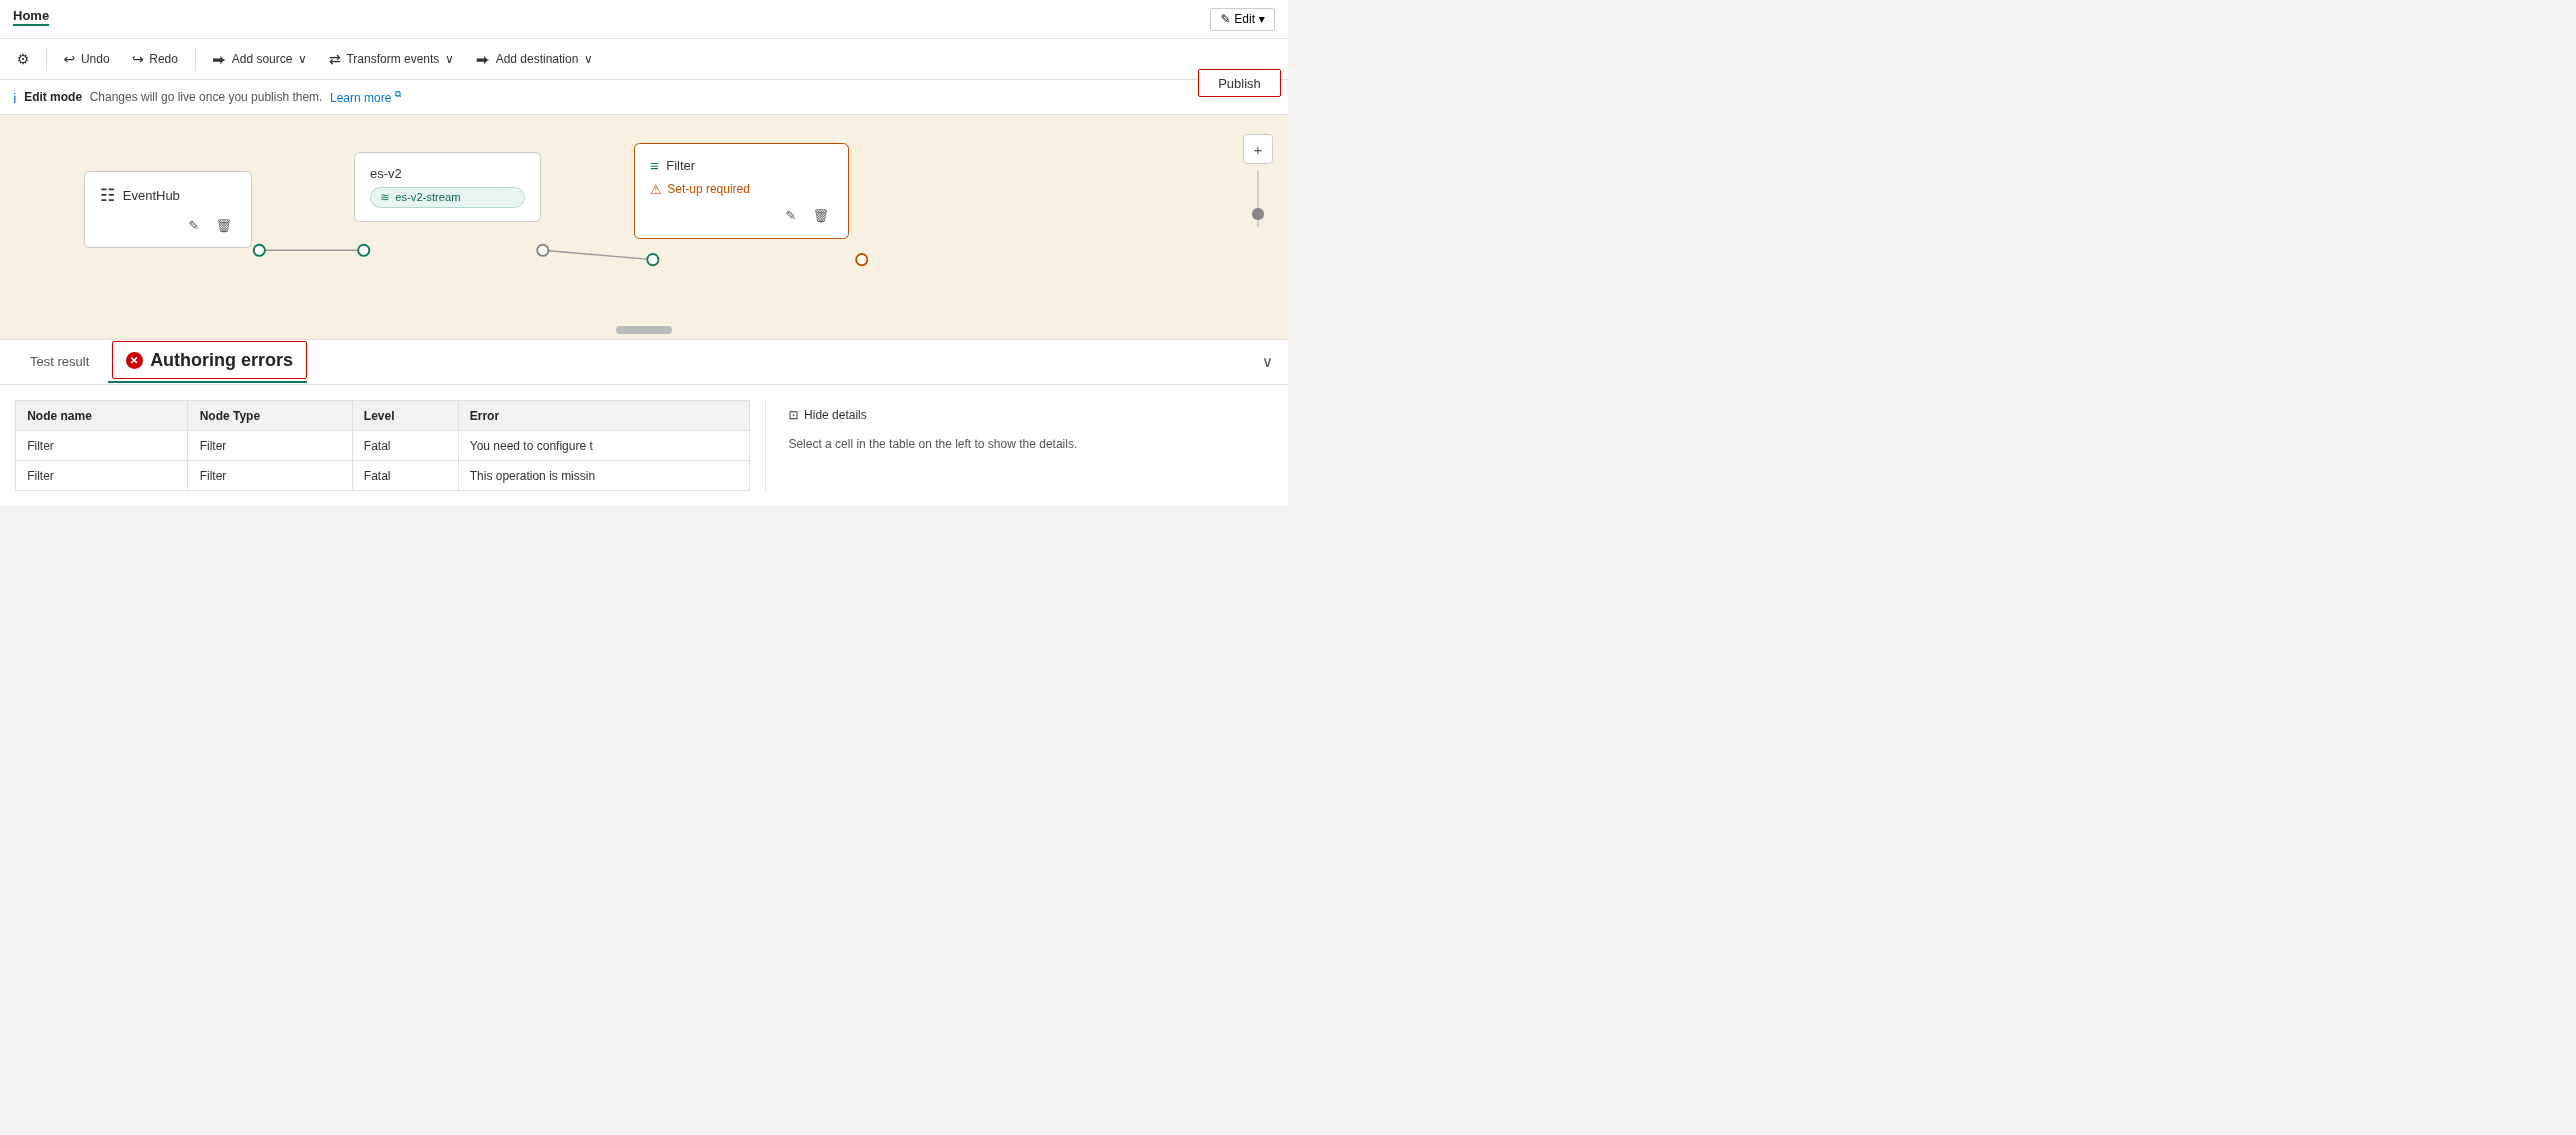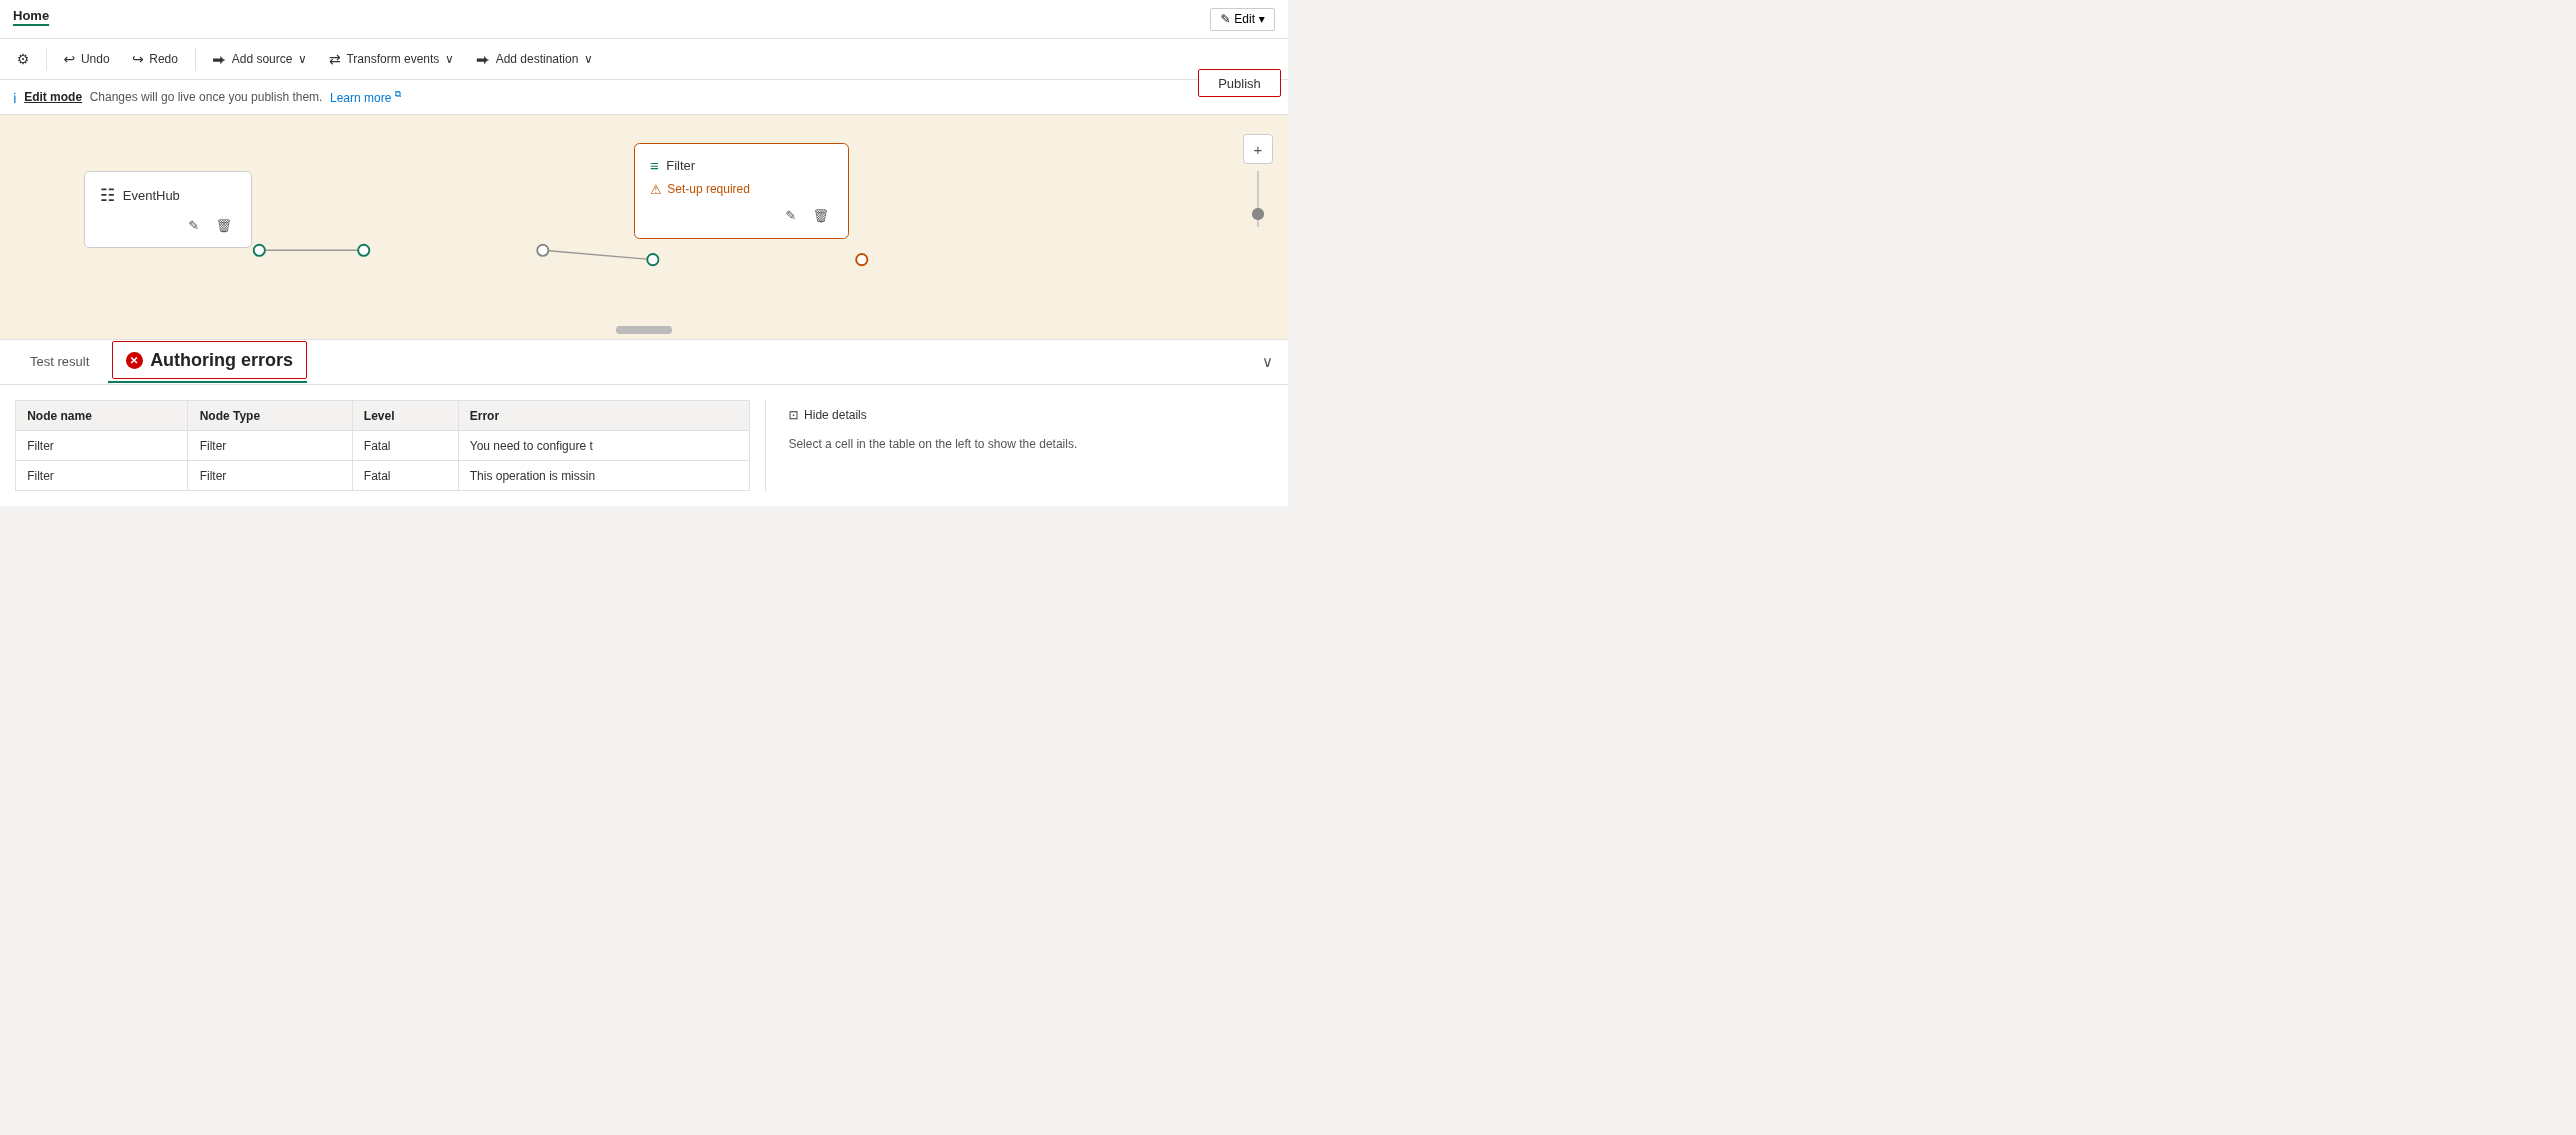--- a/index.html
+++ b/index.html
@@ -59,21 +59,21 @@
       display: flex;
       align-items: center;
       background: #fff;
       border-bottom: 0.9px solid #e0e0e0;
       padding: 7.5px 13px;
       font-size: 12px;
       color: #555;
       gap: 7.5px;
     }
     .info-bar .info-icon { color: #0078d4; font-size: 14px; }
-    .info-bar .edit-mode-label { font-weight: 600; color: #242424; text-decoration: underline; }
+    .info-bar .edit-mode-label { font-weight: 600; color: #242424; }
     .info-bar .learn-more { color: #0078d4; text-decoration: none; }
     .external-icon { font-size: 9.3px; vertical-align: super; }
 
     
     .canvas {
       background: #f8f0e0;
       position: relative;
       height: 224px;
       overflow: hidden;
     }
@@ -412,20 +412,29 @@
     <div class="node-title">
       <span class="node-icon">☷</span>
       <span>EventHub</span>
     </div>
     <div class="node-actions">
       <button class="node-action-btn">✎</button>
       <button class="node-action-btn">🗑</button>
     </div>
   </div>
 
+  <div class="node node-es">
+    <div class="node-title">
+      <span>es-v2</span>
+    </div>
+    <div class="stream-badge">
+      <span style="color:#0e7a5a">≋</span>
+      <span>es-v2-stream</span>
+    </div>
+  </div>
 
   <div class="node node-filter">
     <div class="node-title">
       <span class="node-icon" style="color:#0e7a5a; font-size:15px">≡</span>
       <span>Filter</span>
     </div>
     <div class="filter-warning">
       <span class="warning-triangle">⚠</span>
       <span>Set-up required</span>
     </div>

